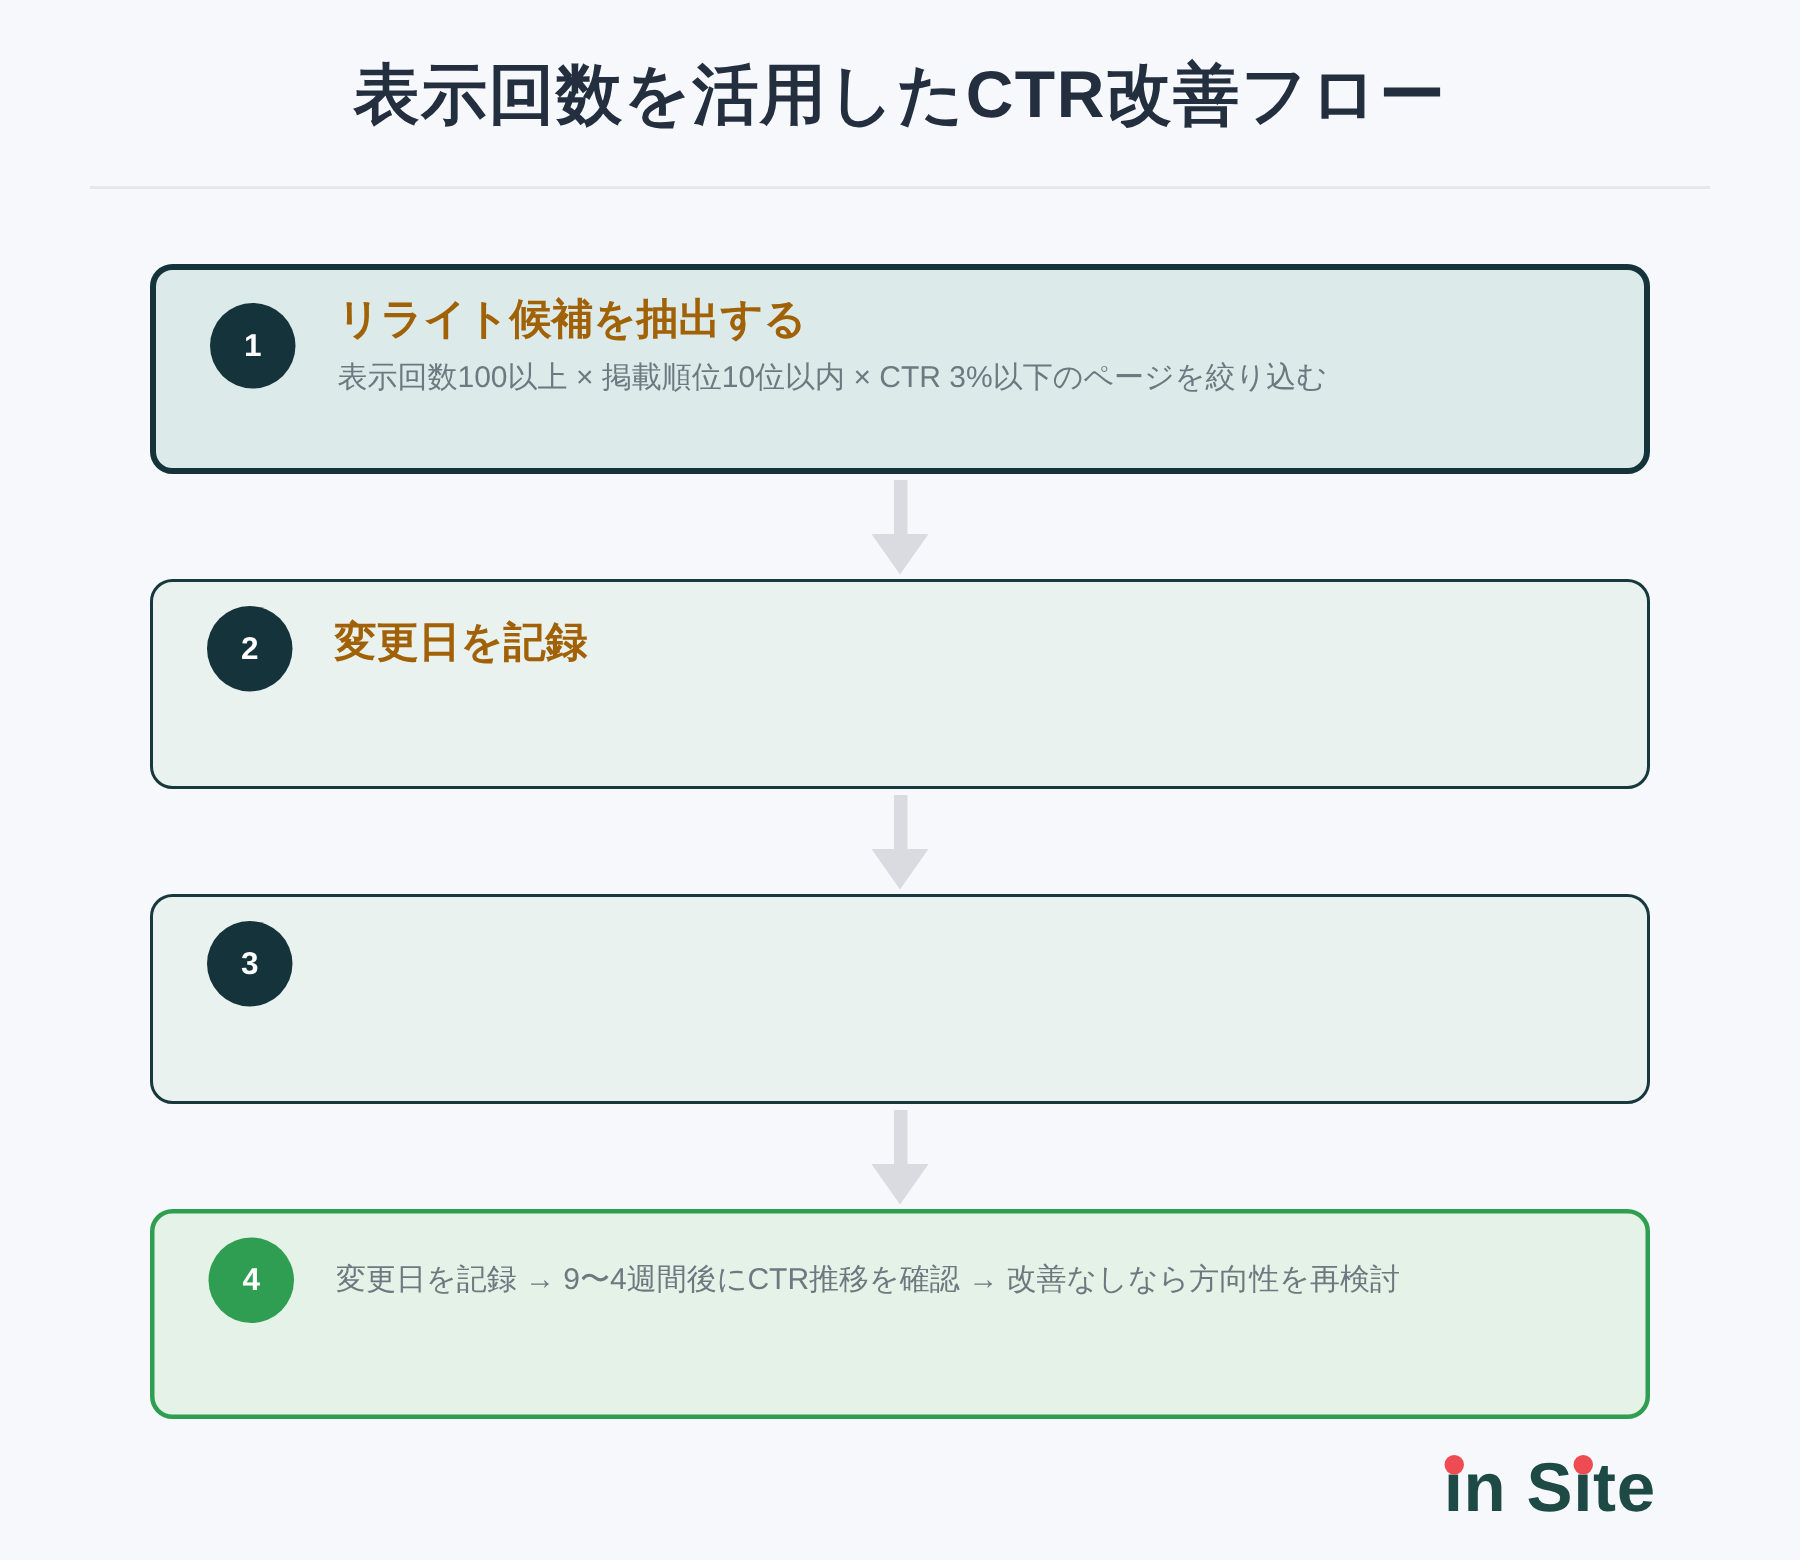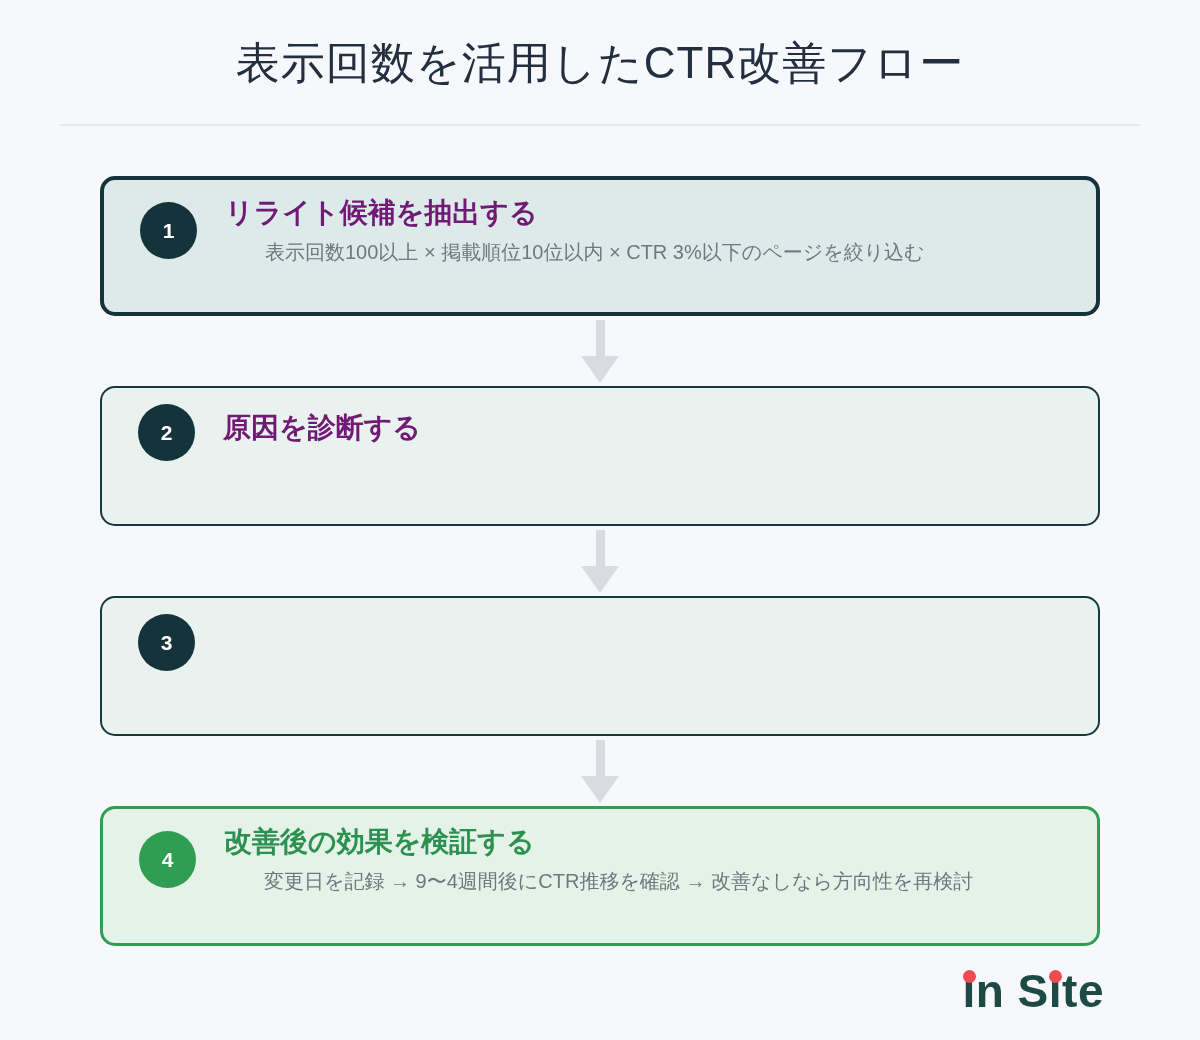--- a/index.html
+++ b/index.html
@@ -7,21 +7,21 @@
   body {
     font-family: "Liberation Sans", "DejaVu Sans", sans-serif;
     background: #f7f8fb;
     position: relative;
     overflow: hidden;
   }
   .title {
     margin-top: 34px;
     text-align: center;
     font-size: 44px;
-    font-weight: 400;
+    font-weight: 700;
     color: #232f3f;
     letter-spacing: 1px;
   }
   .divider {
     width: 1080px;
     height: 2px;
     background: #e7e8eb;
     margin: 31px auto 0;
   }
   .steps {
@@ -63,30 +63,29 @@
     font-weight: 700;
     display: flex;
     align-items: center;
     justify-content: center;
   }
   .step--green .badge { background: #2f9e52; }
   .step-text { margin-left: 28px; }
   .step-title {
     font-size: 28px;
     font-weight: 700;
-    color: #701a75;
+    color: #a16207;
     line-height: 1.2;
     margin-bottom: 9px;
   }
   .step--green .step-title { color: #2c9150; }
   .step-desc {
     font-size: 20px;
     color: #6e7880;
     line-height: 1.35;
-    margin-left: 40px;
   }
   .arrow {
     height: 70px;
     display: flex;
     flex-direction: column;
     align-items: center;
     justify-content: center;
   }
   .arrow-shaft {
     width: 9px;
@@ -148,21 +147,21 @@
 
     <div class="arrow">
       <div class="arrow-shaft"></div>
       <div class="arrow-head"></div>
     </div>
 
     <section class="step">
       <div class="step-row">
         <div class="badge">2</div>
         <div class="step-text">
-          <h2 class="step-title">原因を診断する</h2>
+          <h2 class="step-title">変更日を記録</h2>
         </div>
       </div>
     </section>
 
     <div class="arrow">
       <div class="arrow-shaft"></div>
       <div class="arrow-head"></div>
     </div>
 
     <section class="step">
@@ -175,21 +174,20 @@
 
     <div class="arrow">
       <div class="arrow-shaft"></div>
       <div class="arrow-head"></div>
     </div>
 
     <section class="step step--green">
       <div class="step-row">
         <div class="badge">4</div>
         <div class="step-text">
-          <h2 class="step-title">改善後の効果を検証する</h2>
           <p class="step-desc">変更日を記録 → 9〜4週間後にCTR推移を確認 → 改善なしなら方向性を再検討</p>
         </div>
       </div>
     </section>
 
   </div>
 
   <div class="logo"><span class="logo-i">ı</span><span>n</span><span> </span><span>S</span><span class="logo-i">ı</span><span>t</span><span>e</span></div>
 
 </div>

